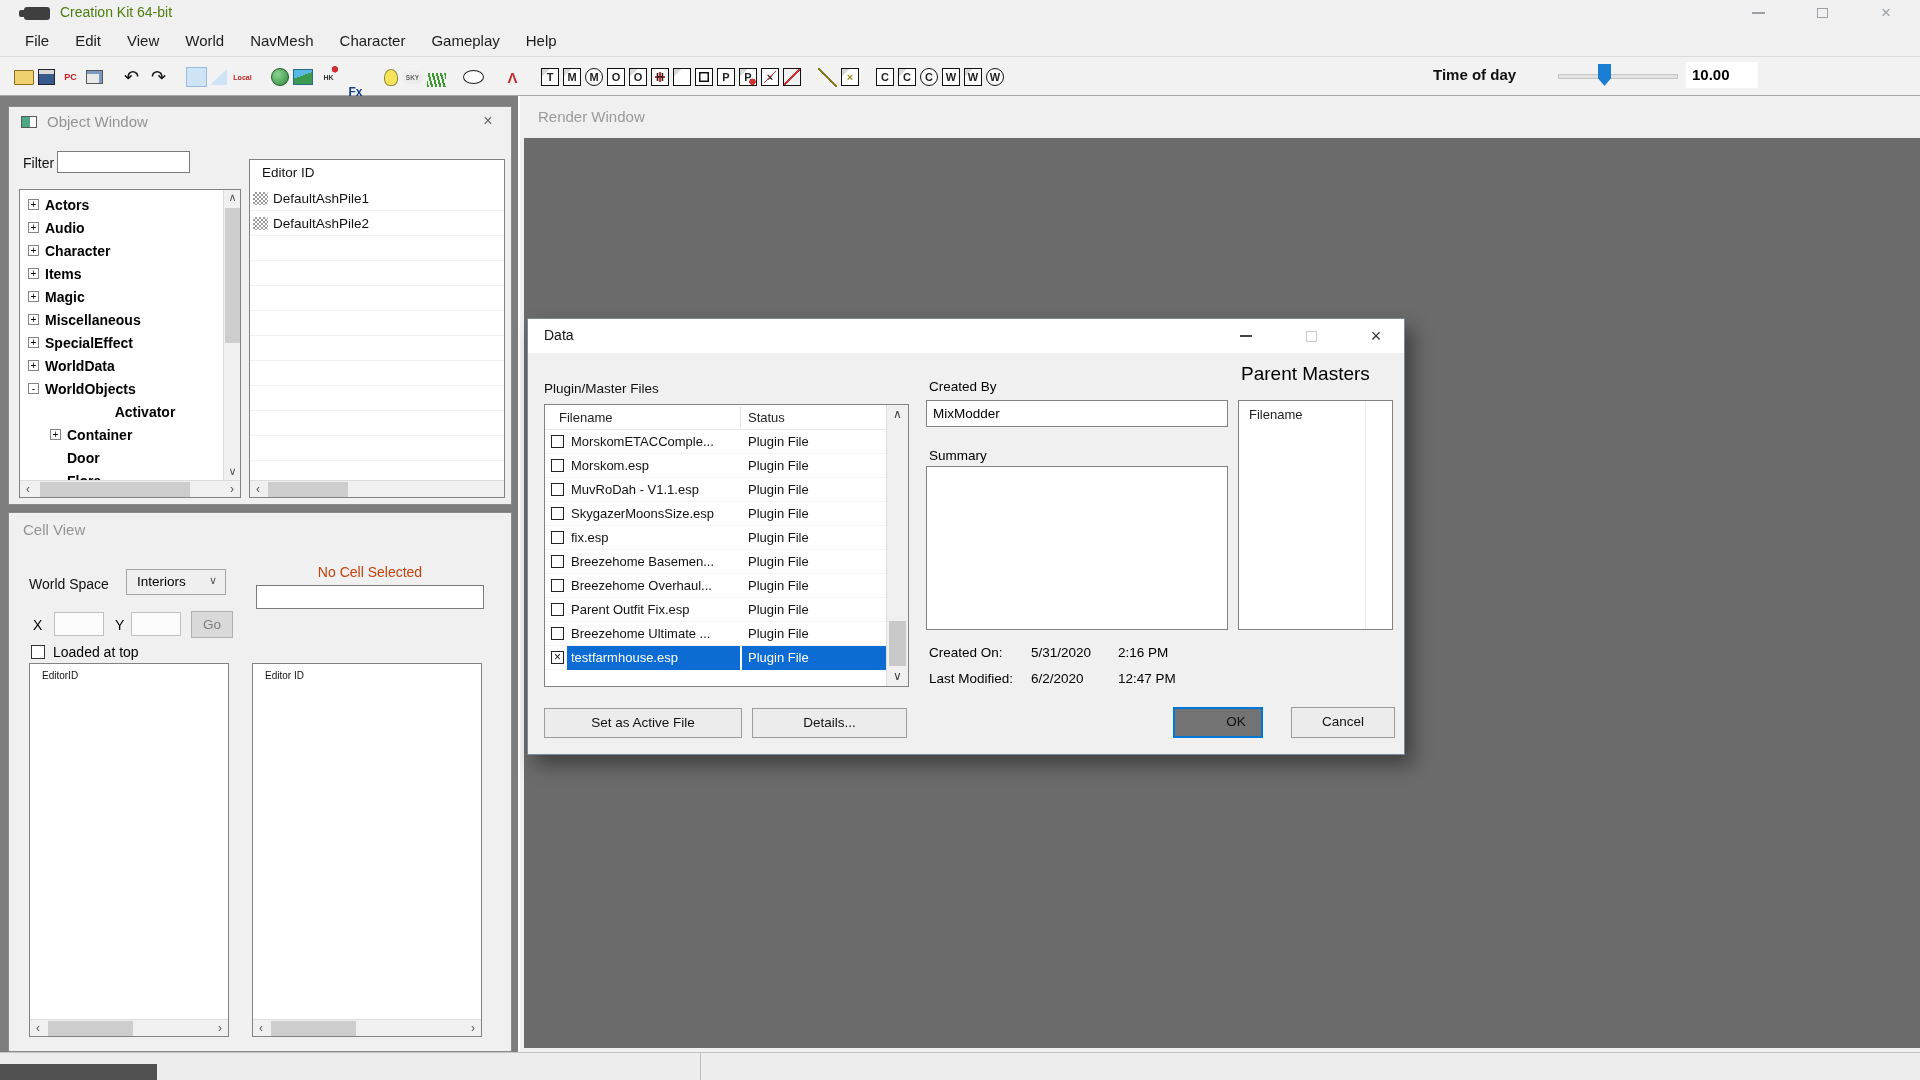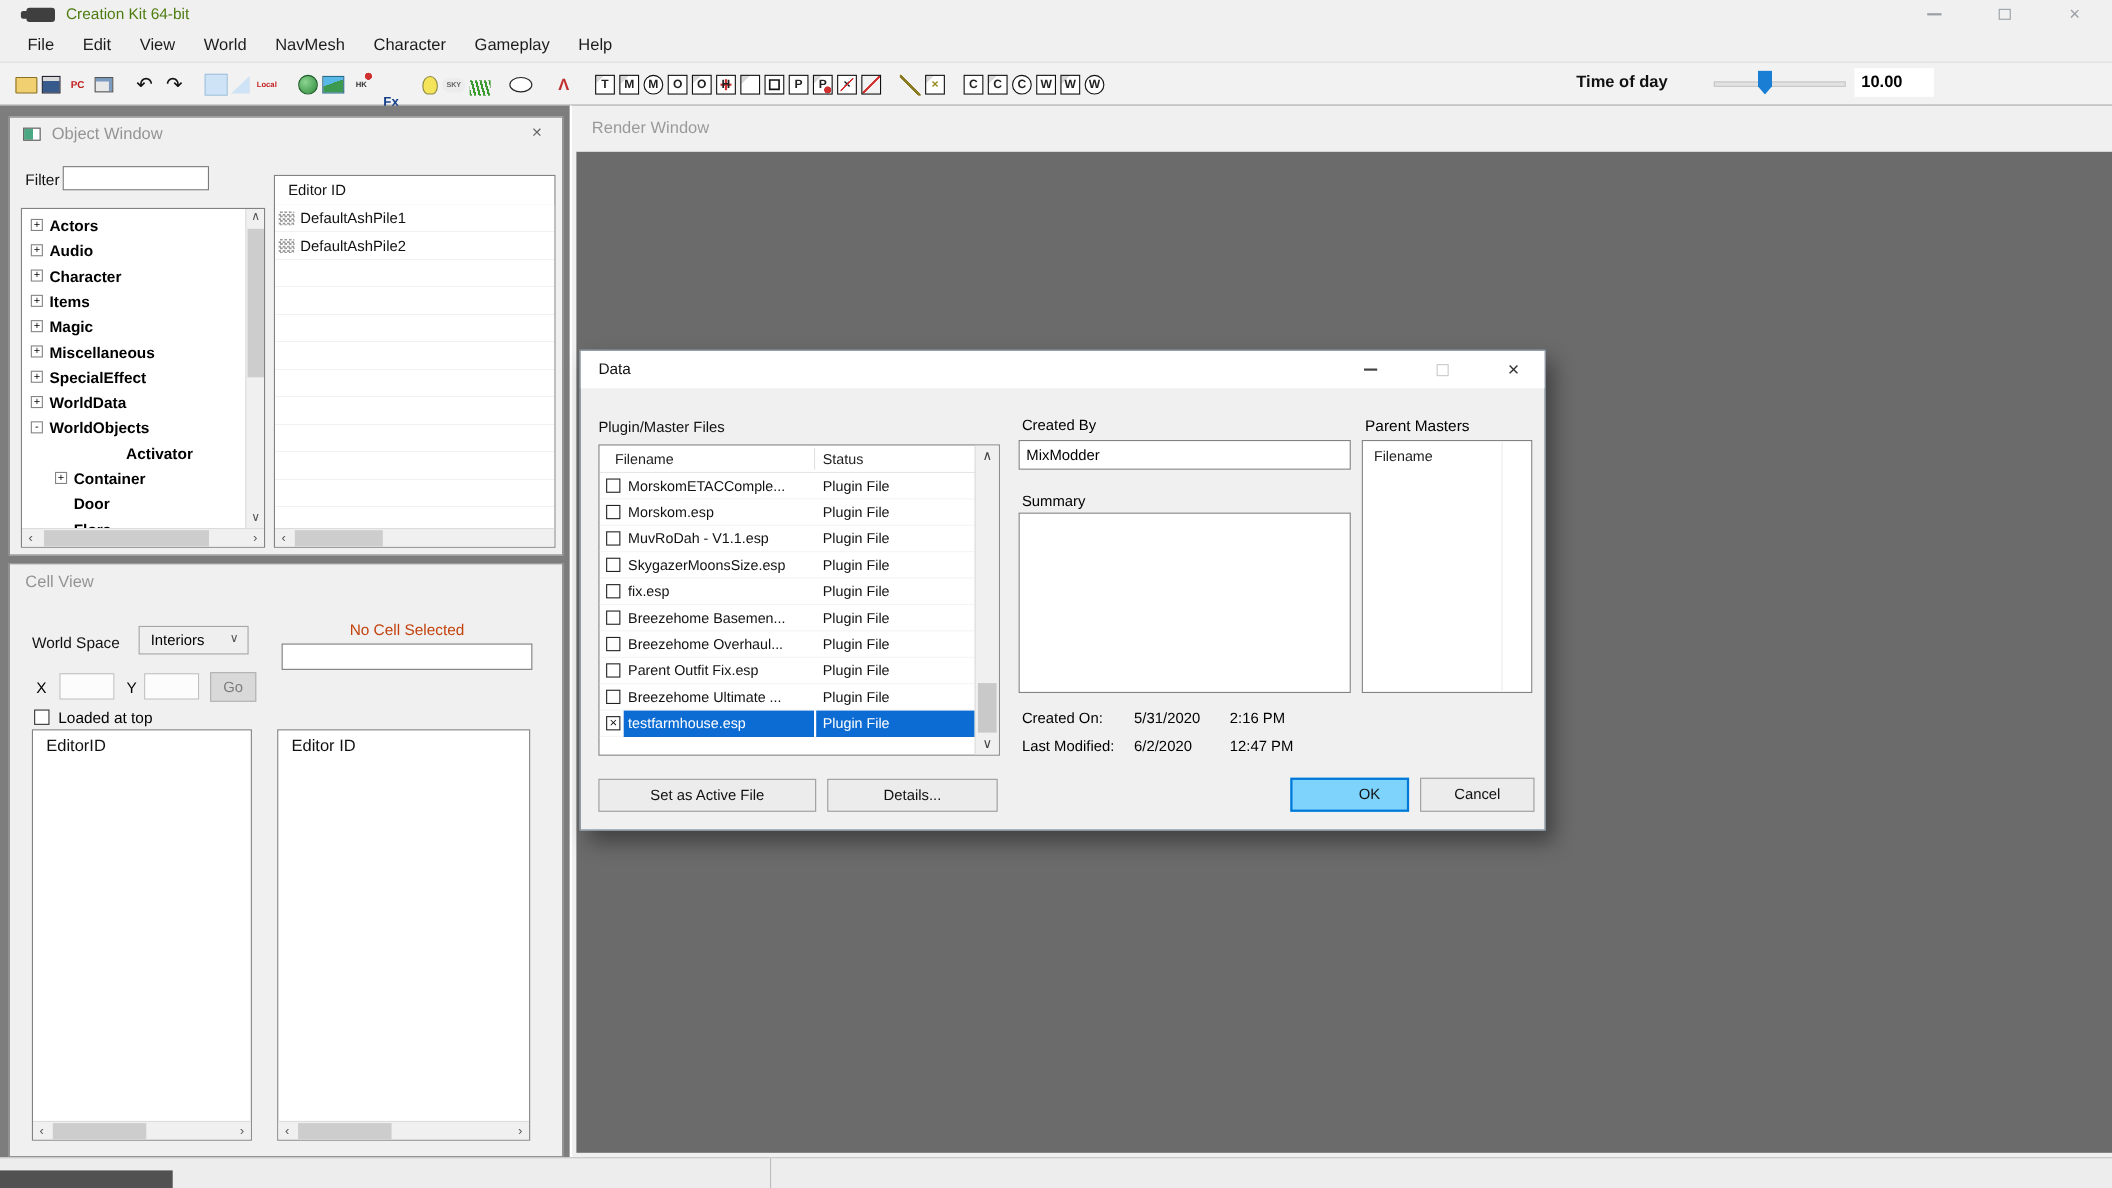--- a/index.html
+++ b/index.html
@@ -133,21 +133,21 @@
   #cv-x-label { position:absolute; left:24px; top:104px; font-size:14px; }
   #cv-x-input { position:absolute; left:45px; top:99px; width:50px; height:24px; background:#fcfcfc; border:1px solid #c0c0c0; }
   #cv-y-label { position:absolute; left:106px; top:104px; font-size:14px; }
   #cv-y-input { position:absolute; left:122px; top:99px; width:50px; height:24px; background:#fcfcfc; border:1px solid #c0c0c0; }
   #cv-go-btn { position:absolute; left:182px; top:98px; width:42px; height:27px; background:#d9d9d9;
     border:1px solid #b0b0b0; color:#7c7c7c; font-size:13.5px; text-align:center; padding-top:5px; }
   #cv-loaded-cb { position:absolute; left:22px; top:132px; width:14px; height:14px; background:#fff; border:1.5px solid #333; }
   #cv-loaded-label { position:absolute; left:44px; top:131px; font-size:14px; }
   #cv-left-list { left:20px; top:150px; width:200px; height:374px; }
   #cv-right-list { left:243px; top:150px; width:230px; height:374px; }
-  .cv-list-header { position:absolute; left:12px; top:6px; font-size:15px; color:#111; }
+  .cv-list-header { position:absolute; left:12px; top:6px; font-size:10px; color:#111; }
 
   
   #data-dialog { position:absolute; left:527px; top:318px; width:878px; height:437px; background:#f0f0f0;
     border:1px solid #7a8a98; box-shadow:8px 10px 18px rgba(0,0,0,.4); }
   #dd-titlebar { position:absolute; left:0; top:0; right:0; height:34px; background:#fff; }
   #dd-title { position:absolute; left:16px; top:8px; font-size:14px; color:#111; }
   .ddbtn { position:absolute; top:0; width:46px; height:34px; display:flex; align-items:center; justify-content:center; }
   #dd-min { left:695px; } #dd-max { left:760px; } #dd-close { left:825px; font-size:18px; color:#333; }
   #dd-min i { display:block; width:12px; height:2px; background:#444; }
   #dd-max i { display:block; width:11px; height:11px; border:1.5px solid #c9c9c9; }
@@ -166,36 +166,36 @@
   .fstatus { position:absolute; left:197px; top:0; width:146px; height:24px; padding:4px 0 0 6px; }
   .frow.sel .fname,.frow.sel .fstatus { background:#0c6cd4; color:#fff; }
   #dd-vscroll { position:absolute; top:0; bottom:0; right:0; width:22px; background:#f0f0f0; border-left:1px solid #dcdcdc; }
   #dd-vscroll .arr { position:absolute; left:0; width:21px; height:19px; text-align:center; color:#404040; font-size:12px; line-height:18px; }
   #dd-vthumb { position:absolute; left:2px; right:2px; bottom:20px; height:45px; background:#c9c9c9; }
 
   .dd-button { position:absolute; height:30px; background:#ececec; border:1px solid #9c9c9c;
     font-size:13.5px; color:#111; text-align:center; padding-top:6px; }
   #dd-setactive { left:16px; top:389px; width:198px; }
   #dd-details { left:224px; top:389px; width:155px; }
-  #dd-ok { left:645px; top:388px; width:108px; height:31px; border:2px solid #0078d7; background:#7dd3fc; padding-top:5px;padding-left:36px; }
+  #dd-ok { left:645px; top:388px; width:90px; height:31px; border:2px solid #0078d7; background:#737373; padding-top:5px;padding-left:36px; }
   #dd-cancel { left:763px; top:388px; width:104px; height:31px; }
 
   #dd-createdby-label { position:absolute; left:401px; top:60px; font-size:13.5px; }
   #dd-createdby-input { position:absolute; left:398px; top:81px; width:302px; height:27px; background:#fff;
     border:1px solid #828282; font:13.5px "Liberation Sans",sans-serif; padding:0 6px; }
   #dd-summary-label { position:absolute; left:401px; top:129px; font-size:13.5px; }
   #dd-summary-box { left:398px; top:147px; width:302px; height:164px; }
   #dd-createdon-label { position:absolute; left:401px; top:326px; font-size:13.5px; }
   #dd-createdon-date { position:absolute; left:503px; top:326px; font-size:13.5px; }
   #dd-createdon-time { position:absolute; left:590px; top:326px; font-size:13.5px; }
   #dd-modified-label { position:absolute; left:401px; top:352px; font-size:13.5px; }
   #dd-modified-date { position:absolute; left:503px; top:352px; font-size:13.5px; }
   #dd-modified-time { position:absolute; left:590px; top:352px; font-size:13.5px; }
 
-  #dd-parents-label { position:absolute; left:713px; top:60px; font-size:14px;text-align:right; }
+  #dd-parents-label { position:absolute; left:713px; top:44px; font-size:19px;text-align:right; }
   #dd-parents-list { left:710px; top:81px; width:155px; height:230px; }
   #dd-parents-header { position:absolute; left:10px; top:6px; font-size:13px; color:#222; }
   #dd-parents-vline { position:absolute; left:126px; top:0; bottom:0; width:1px; background:#ececec; }
   #pm-rows { position:absolute; left:0; top:27px; right:0; }
   .pmrow { height:30px; font-size:13px; color:#111; padding:6px 0 0 10px; border-bottom:1px solid #ececec; }
 
   
   #bottom-bar { position:absolute; left:0; top:1052px; width:1920px; height:28px; background:#ededed; border-top:1px solid #c4c4c4; }
   #bb-dark { position:absolute; left:0; top:11px; width:157px; height:17px; background:#515151; }
   #bb-div { position:absolute; left:700px; top:0; width:1px; height:28px; background:#bdbdbd; }

